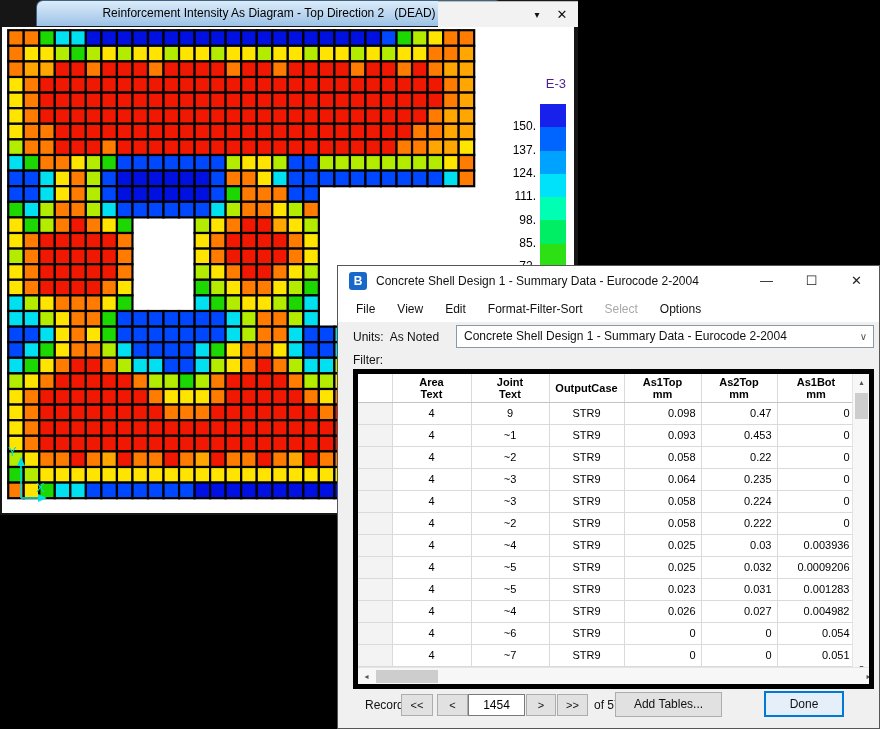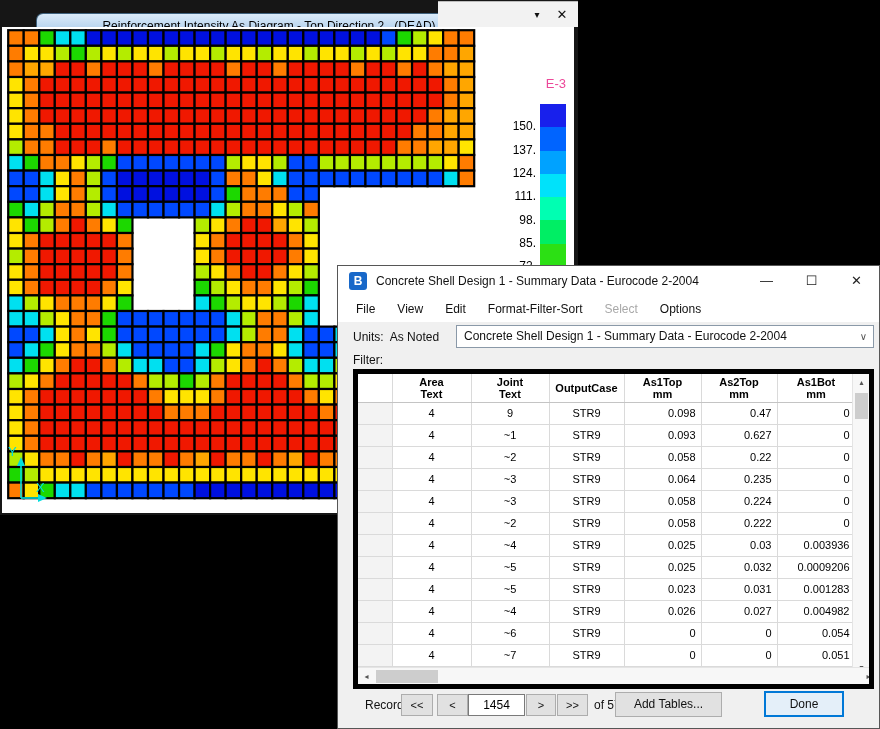--- a/index.html
+++ b/index.html
@@ -3,35 +3,35 @@
 <meta charset="utf-8">
 <style>
   html,body{margin:0;padding:0;background:#000;}
   *{box-sizing:border-box;}
   .stage{position:relative;width:880px;height:729px;overflow:hidden;background:#000;
          font-family:"Liberation Sans",sans-serif;}
 
   
   .plot-window{position:absolute;left:0;top:0;width:578px;height:515px;background:#161616;}
   .tabbar{position:absolute;left:0;top:0;width:578px;height:27px;background:#161616;}
-  .tab{position:absolute;left:36px;top:13px;width:466px;height:26px;
+  .tab{position:absolute;left:36px;top:0;width:466px;height:26px;
        background:linear-gradient(#dcecfa,#9cc2e6);
        border:1px solid #40637f;border-bottom:none;border-radius:7px 7px 0 0;
        text-align:center;line-height:24px;font-size:12px;color:#000;white-space:pre;}
   .tab-right{position:absolute;left:438px;top:1px;width:140px;height:26px;background:#f2f2f2;
              border-top:1px solid #bdbdbd;}
   .tab-dd{position:absolute;right:31px;top:0;width:20px;height:26px;line-height:26px;
           text-align:center;font-size:10px;color:#111;}
   .tab-x{position:absolute;right:6px;top:0;width:20px;height:26px;line-height:26px;
          text-align:center;font-size:13px;color:#111;}
   .canvas{position:absolute;left:2px;top:27px;width:572px;height:486px;background:#fff;}
   #mesh-svg{position:absolute;left:5px;top:2px;}
 
   .legend{position:absolute;left:493px;top:49px;width:76px;height:330px;}
-  .legend-title{position:absolute;top:0;right:5px;font-size:13px;color:#ec4899;}
+  .legend-title{position:absolute;top:0;right:5px;font-size:13px;color:#4c1d95;}
   .legend-bar{position:absolute;left:45px;top:28px;width:26px;}
   .legend-seg{width:26px;height:23.3px;}
   .legend-tick{position:absolute;width:41px;left:0;text-align:right;font-size:12px;color:#000;}
 
   .axis-triad{position:absolute;left:2px;top:415px;}
 
   
   .dialog{position:absolute;left:337px;top:265px;width:543px;height:464px;background:#f0f0f0;
           border:1px solid #565656;font-size:12px;color:#111;}
   .dlg-titlebar{position:absolute;left:0;top:0;width:100%;height:30px;background:#fff;}
@@ -1003,21 +1003,21 @@
               <td class="r">0.47</td>
               <td class="r">0</td>
               <td></td>
             </tr>
             <tr>
               <td class="sel"></td>
               <td class="c">4</td>
               <td class="c">~1</td>
               <td class="c">STR9</td>
               <td class="r">0.093</td>
-              <td class="r">0.627</td>
+              <td class="r">0.453</td>
               <td class="r">0</td>
               <td></td>
             </tr>
             <tr>
               <td class="sel"></td>
               <td class="c">4</td>
               <td class="c">~2</td>
               <td class="c">STR9</td>
               <td class="r">0.058</td>
               <td class="r">0.22</td>

